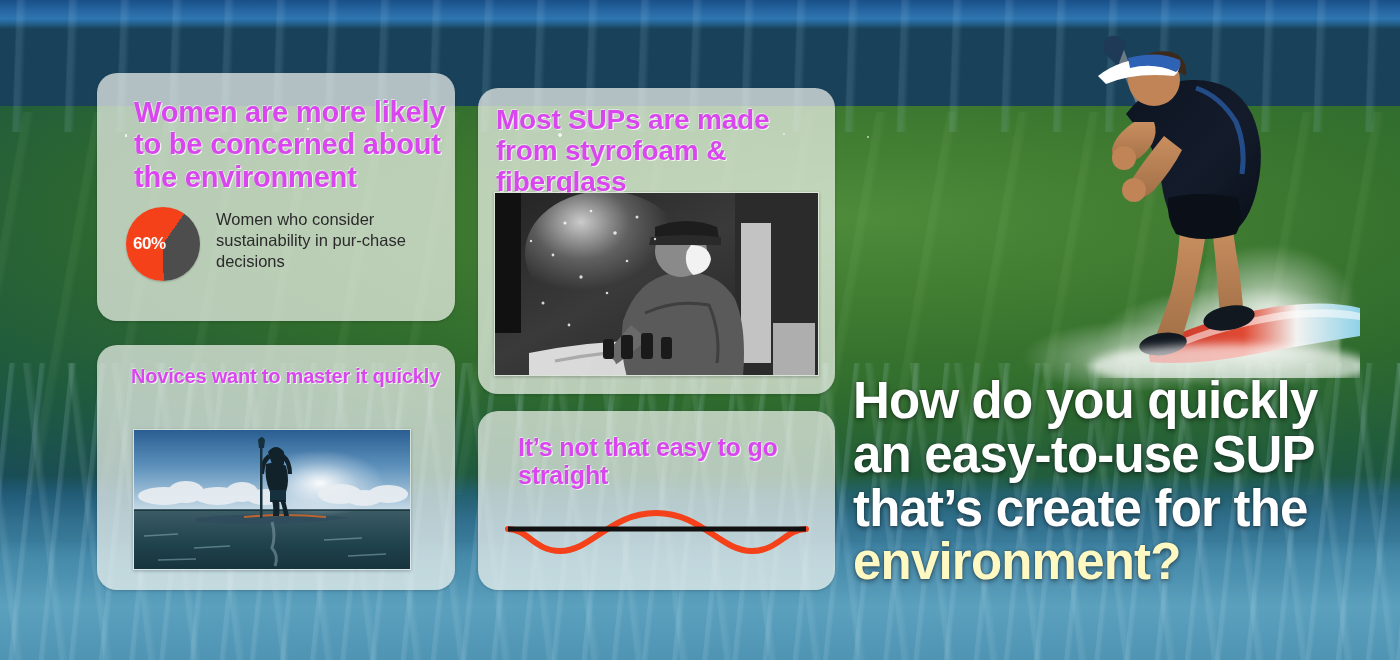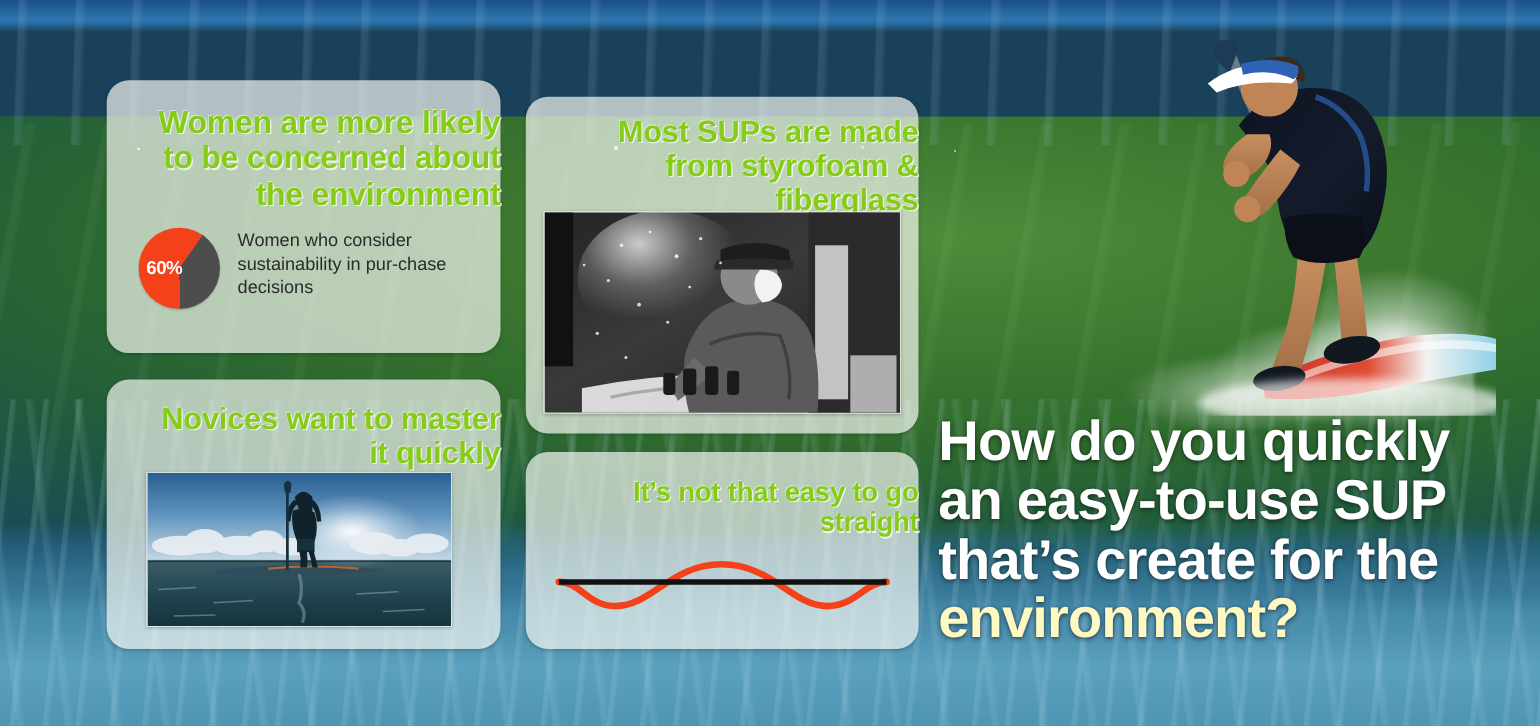--- a/index.html
+++ b/index.html
@@ -134,32 +134,31 @@
     border-radius:20px;
     box-shadow:0 1px 3px rgba(0,0,0,0.18);
   }
   #card-women   { left:97px;  top:73px;  width:358px; height:248px; }
   #card-sup     { left:478px; top:88px;  width:357px; height:306px; }
   #card-novices { left:97px;  top:345px; width:358px; height:245px; }
   #card-straight{ left:478px; top:411px; width:357px; height:179px; }
 
   .card-title {
     font-weight:bold;
-    color:#84cc16;
+    color:#d946ef;
     letter-spacing:-0.2px;
     text-shadow:
        1.2px 1.2px 0 rgba(255,255,255,.75),
       -0.6px -0.6px 0 rgba(255,255,255,.5);
     line-height:1.115;
-    text-align:right;
   }
 
   #card-women .card-title { font-size:29px; padding:23px 0 0 37px; }
   #card-sup .card-title   { font-size:28px; padding:16px 0 0 18px; }
-  #card-novices .card-title { font-size:28px; padding:20px 0 0 34px; }
+  #card-novices .card-title { font-size:20px; padding:20px 0 0 34px; }
   #card-straight .card-title { font-size:25px; padding:23px 0 0 40px; }
 
   
   .pie-row { display:flex; align-items:flex-start; padding:14px 0 0 29px; }
   .pie {
     width:74px; height:74px; border-radius:50%;
     position:relative; flex:0 0 auto;
     box-shadow:0 1px 2px rgba(0,0,0,.2);
   }
   .pie-label {

